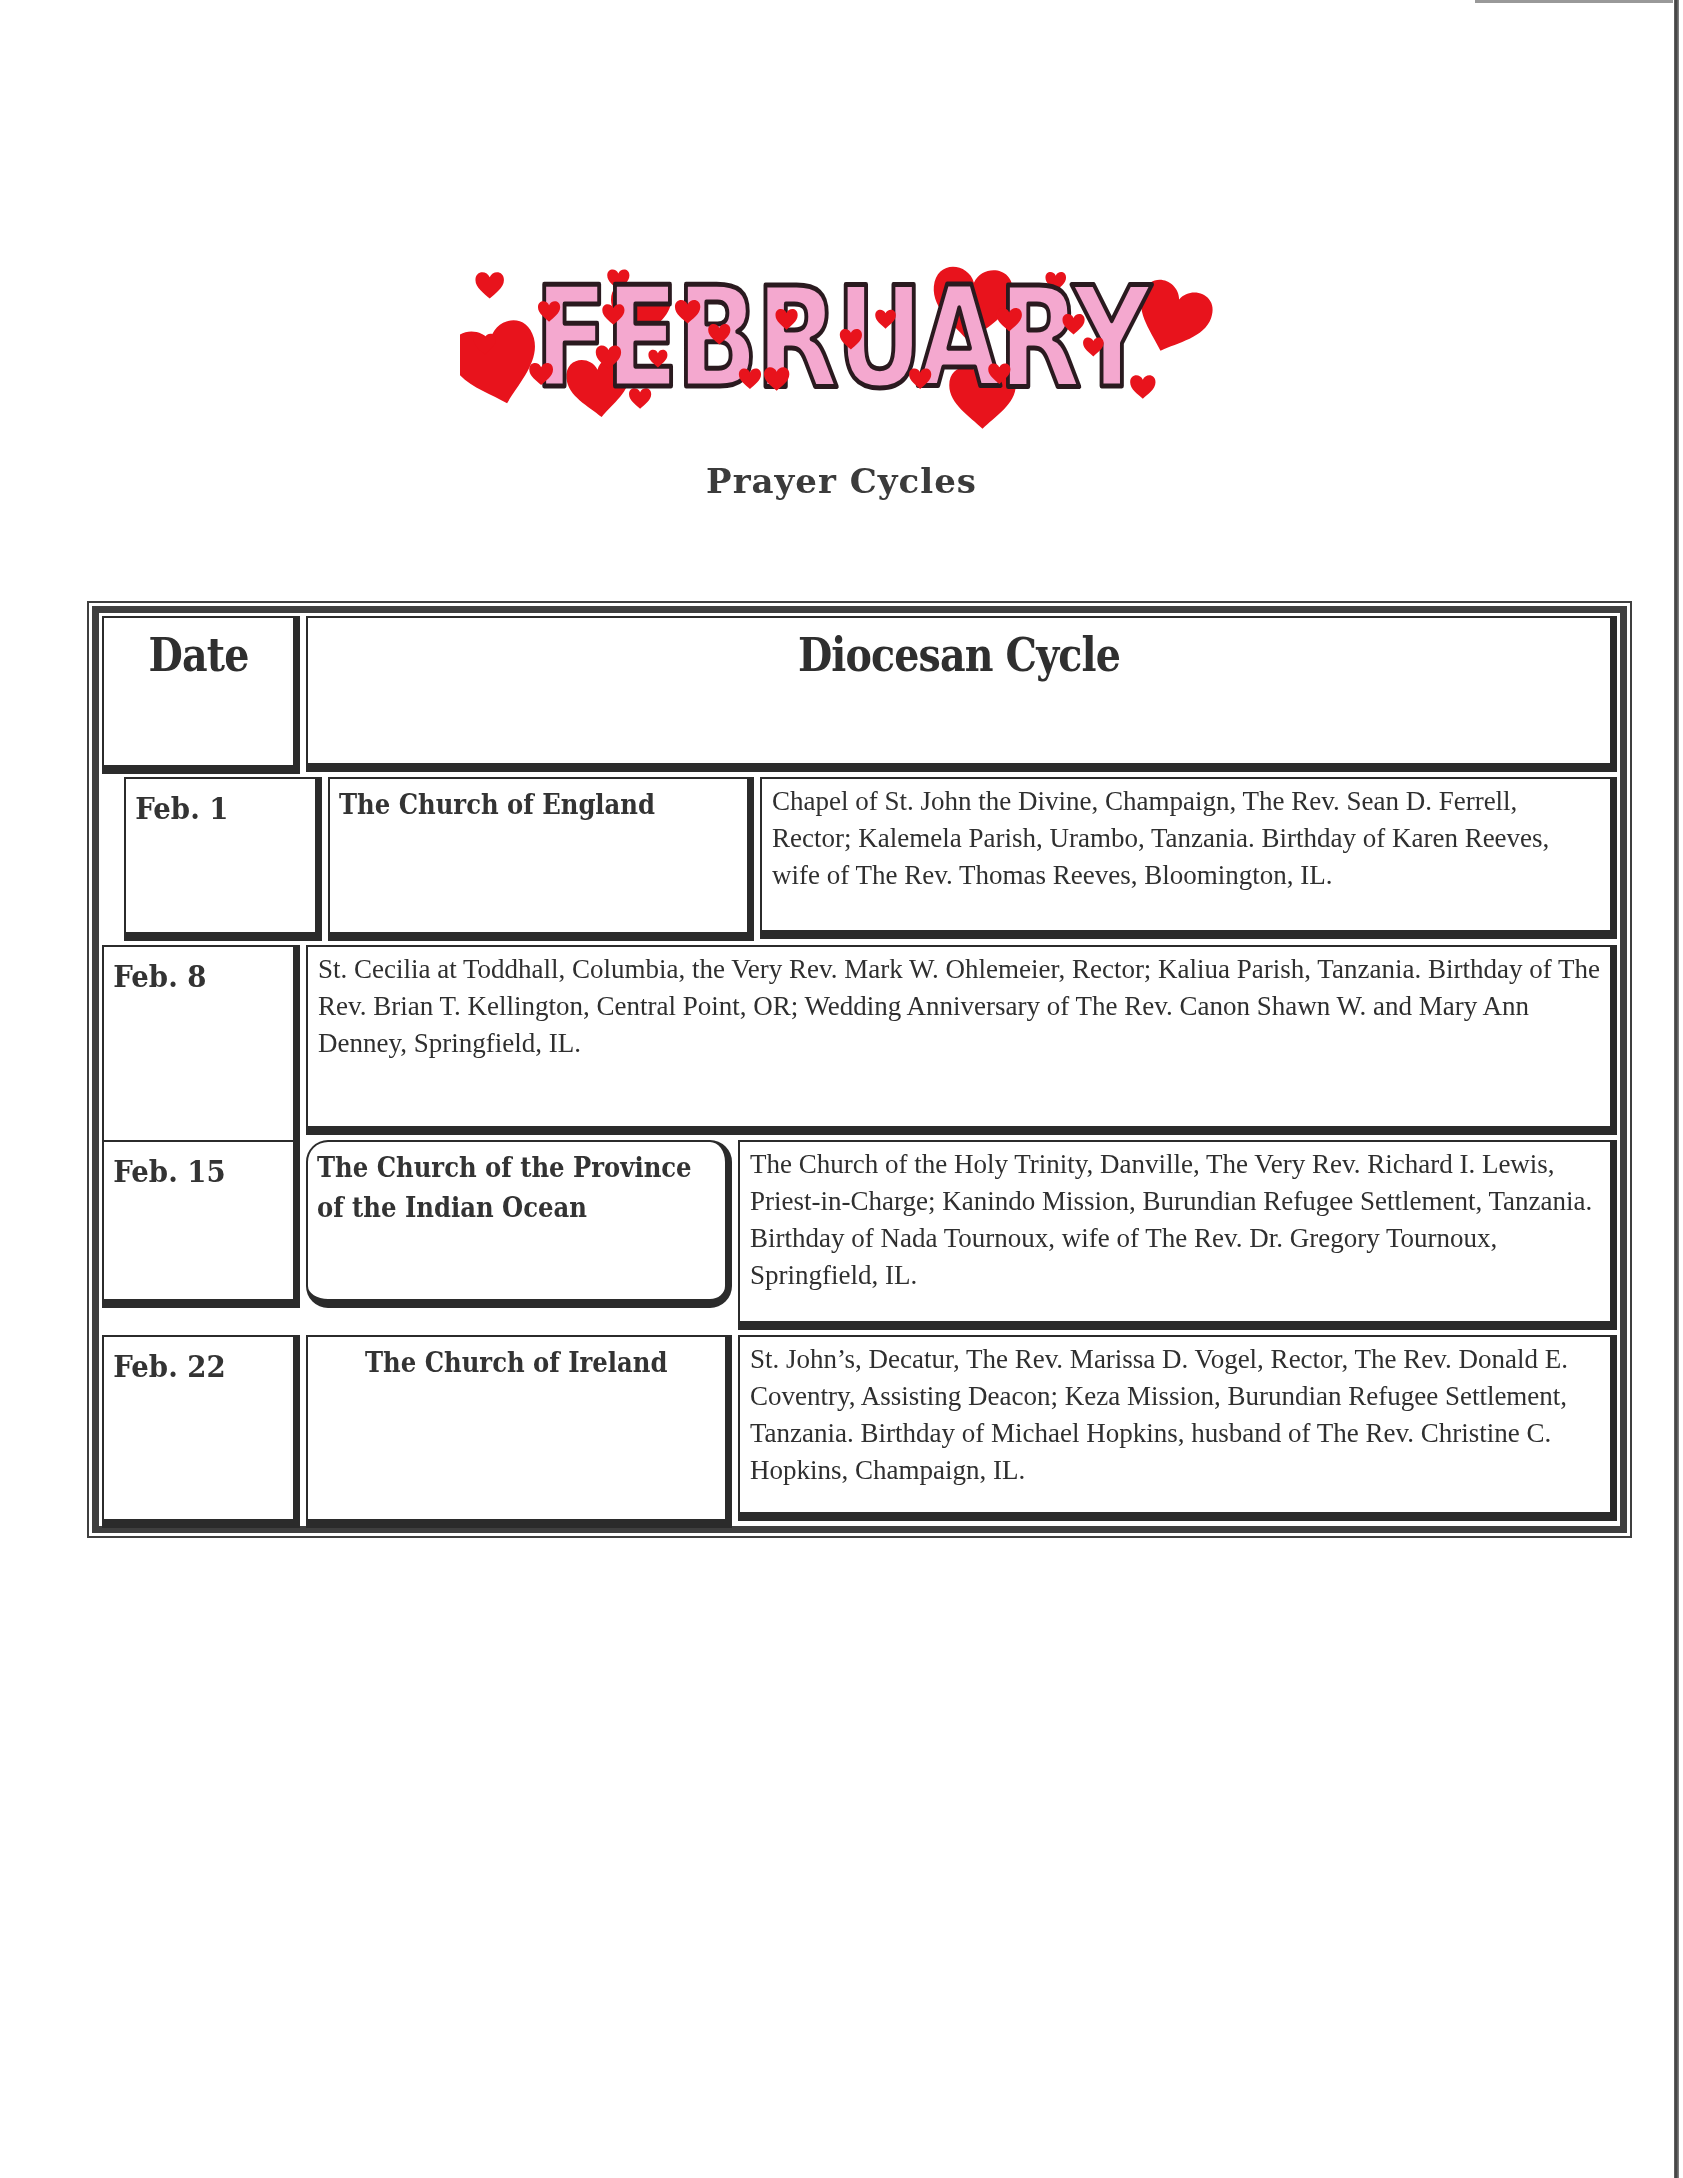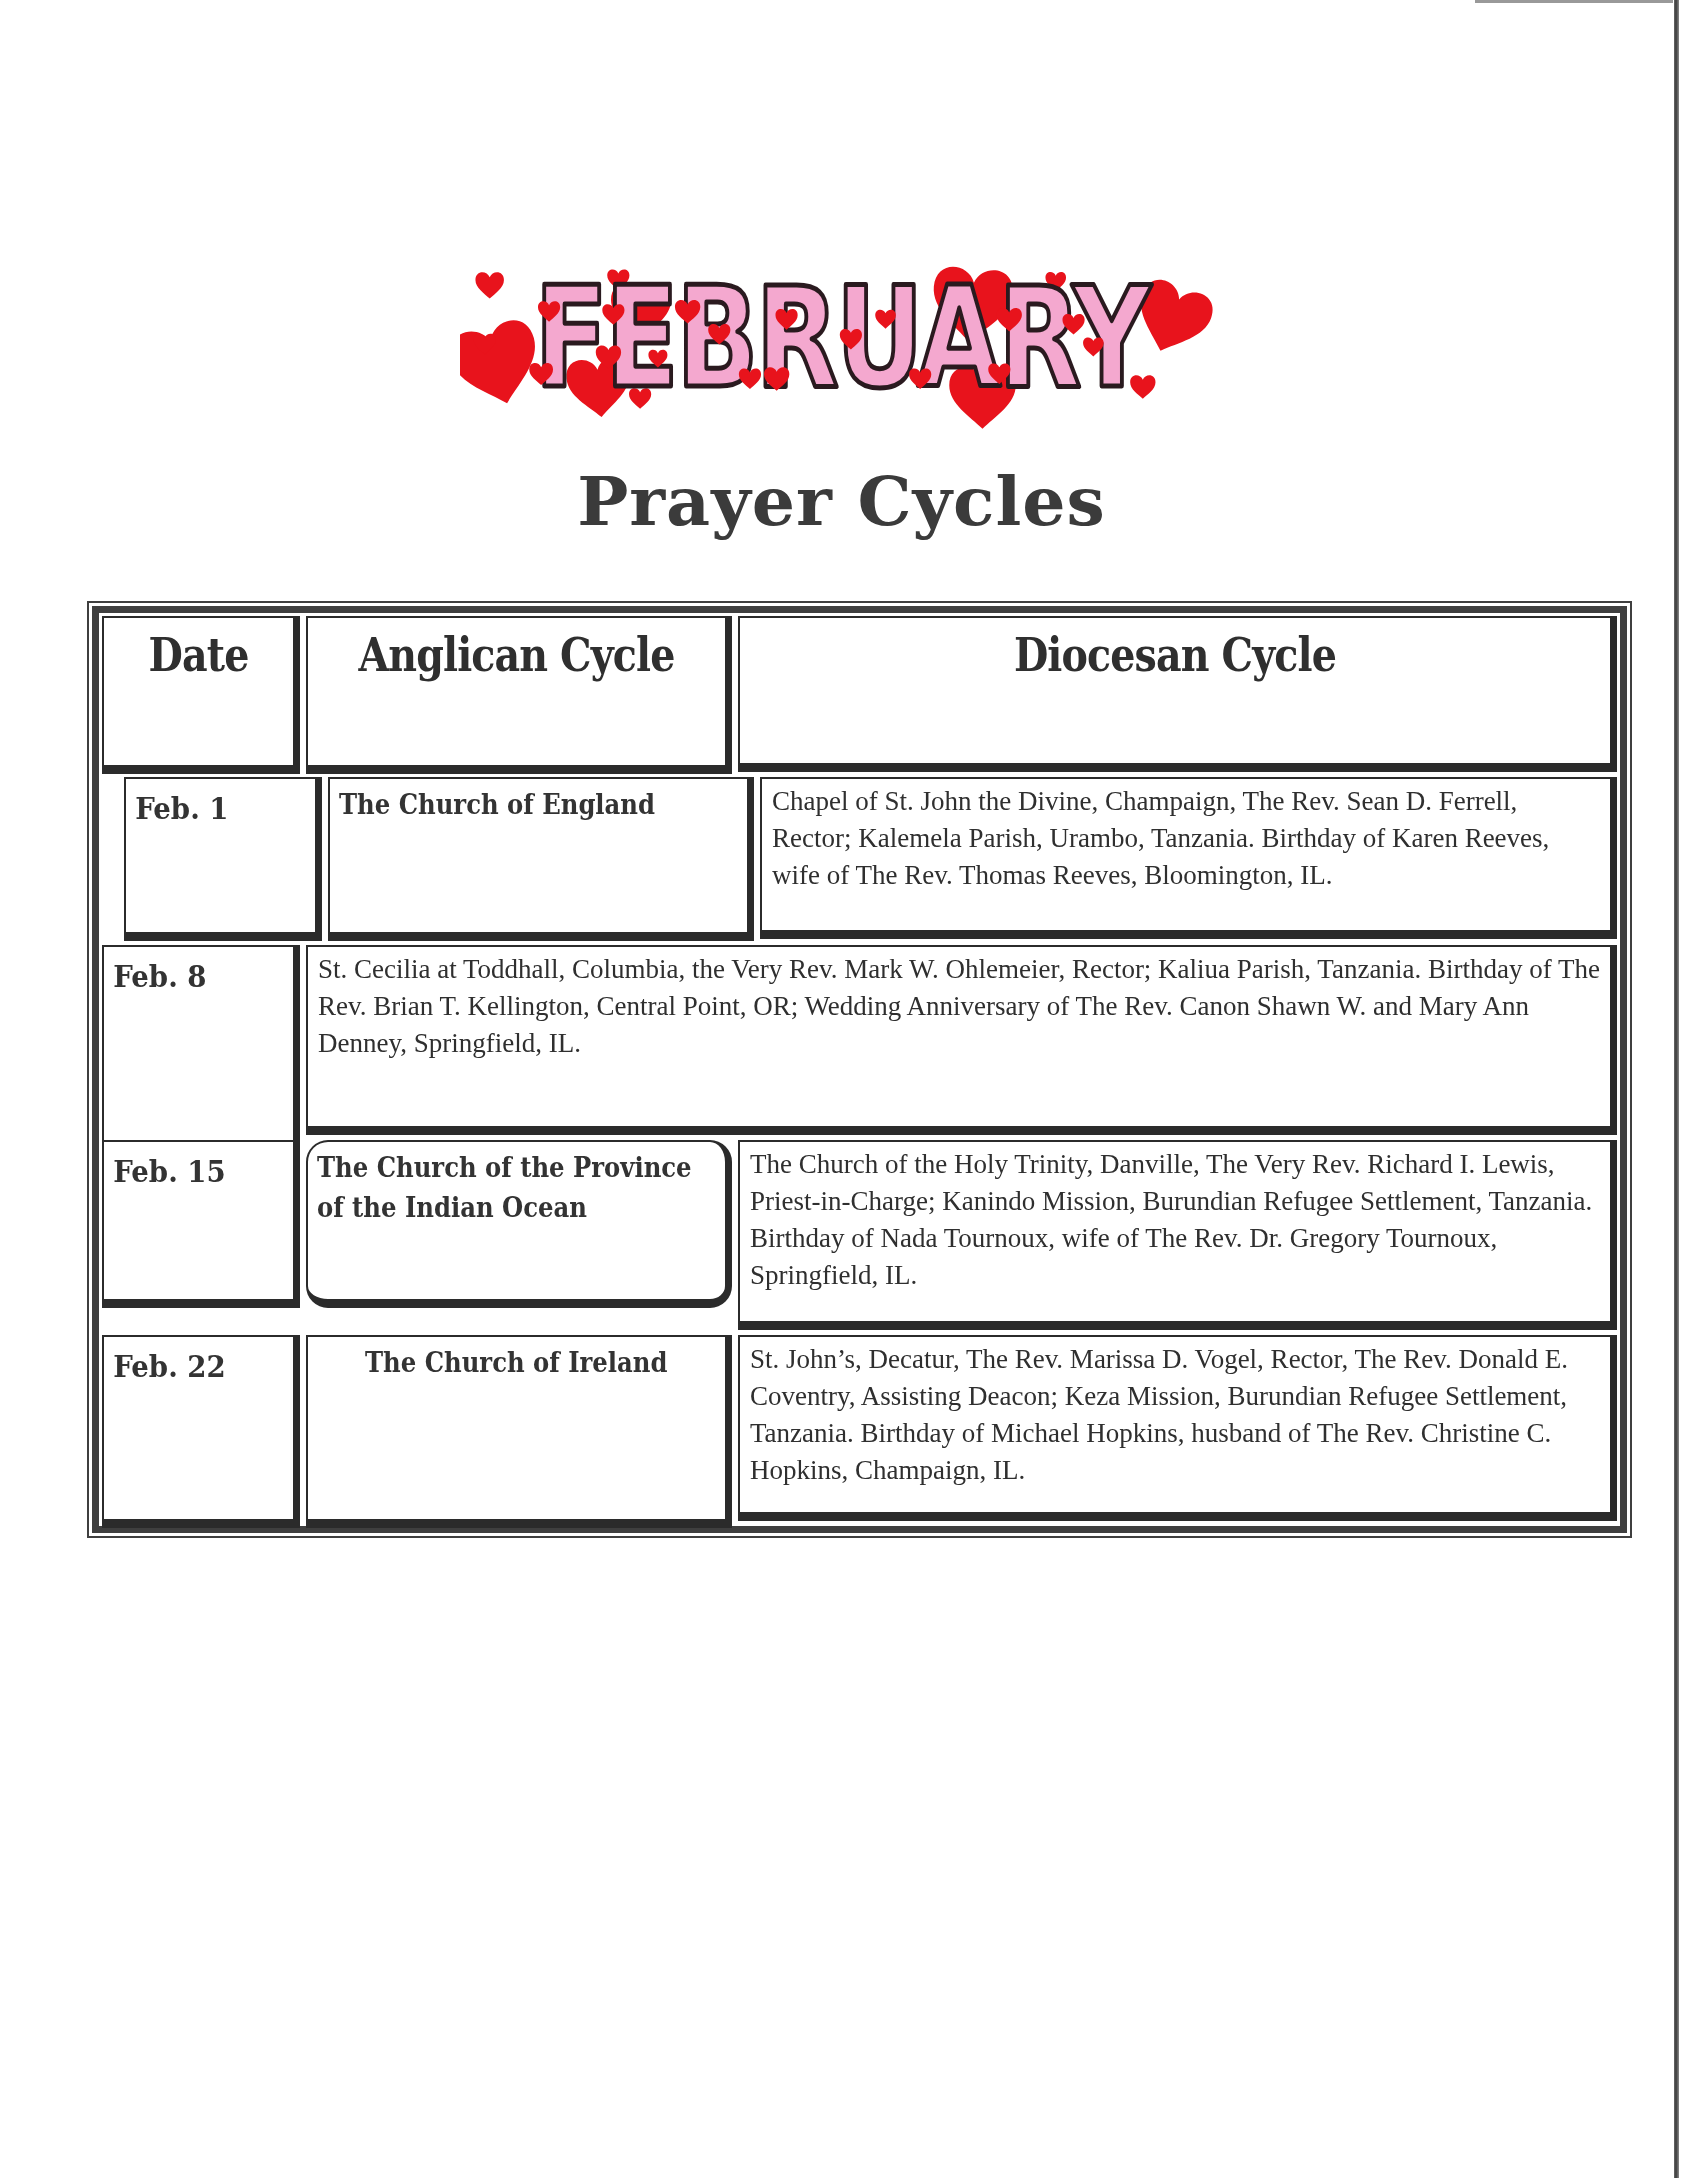--- a/index.html
+++ b/index.html
@@ -46,21 +46,21 @@
 
     
     .page-title {
       position: absolute;
       left: 0;
       width: 1683px;
       top: 461px;
       text-align: center;
       font-family: "DejaVu Serif", "Liberation Serif", serif;
       font-weight: bold;
-      font-size: 68px;
+      font-size: 34px;
       letter-spacing: 1px;
       color: #3b3b3b;
     }
 
     
     .cycle-table {
       position: absolute;
       left: 92px;
       top: 606px;
       width: 1535px;
@@ -181,23 +181,20 @@
 </div>
 
 <div class="page-title">Prayer Cycles</div>
 
 <div class="cycle-table">
 
   <div class="row" style="top:0; height:164px;">
     <div class="cell c-date" style="height:158px;">
       <div class="head-text">Date</div>
     </div>
-    <div class="cell c-angl" style="height:158px;">
-      <div class="head-text">Anglican Cycle</div>
-    </div>
     <div class="cell c-dioc" style="height:156px;">
       <div class="head-text">Diocesan Cycle</div>
     </div>
   </div>
 
   <div class="row" style="top:161px; height:166px;padding-left:22px;">
     <div class="cell c-date" style="height:164px;">
       <div class="date-text">Feb. 1</div>
     </div>
     <div class="cell c-angl" style="height:164px;">

